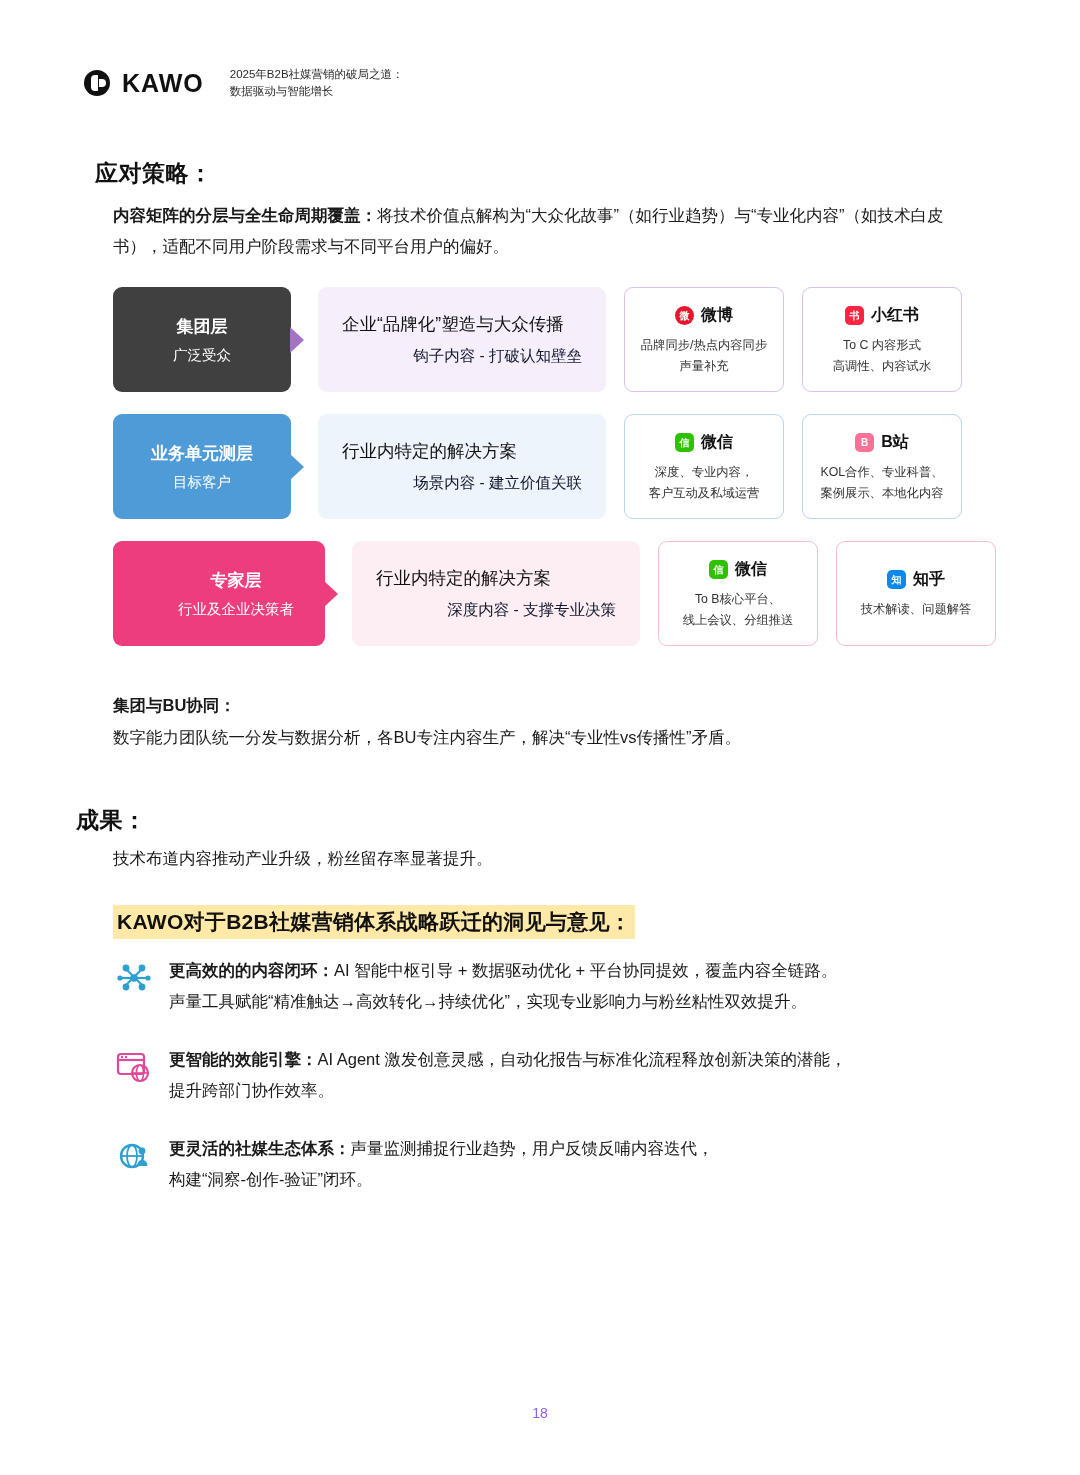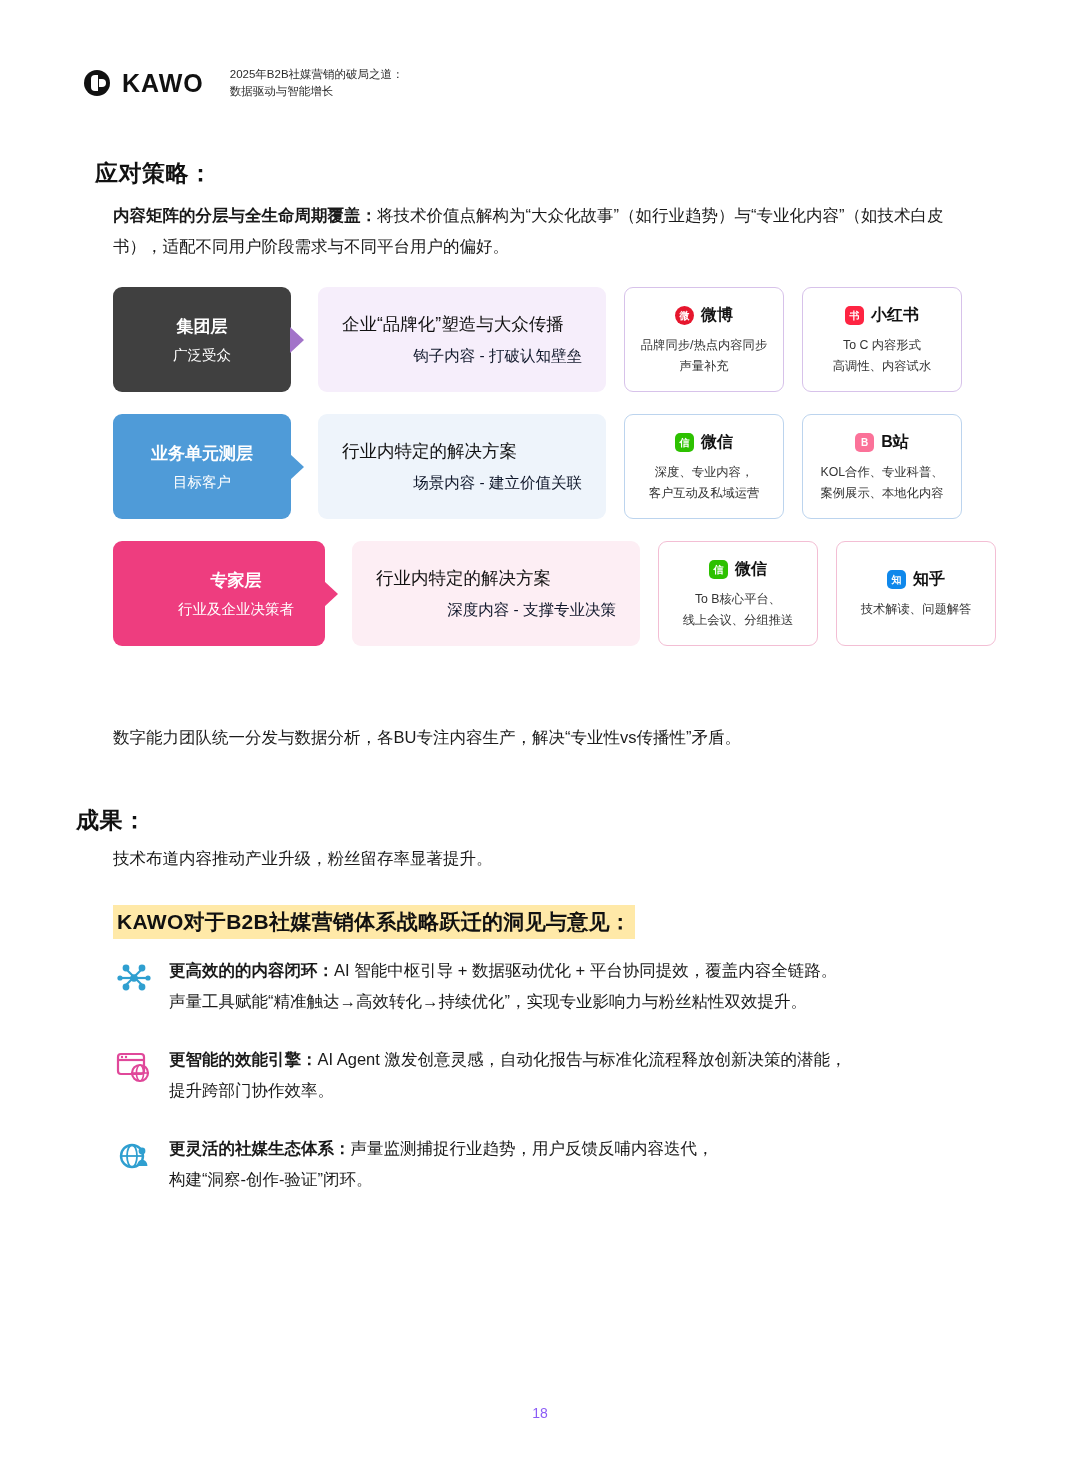--- a/index.html
+++ b/index.html
@@ -345,20 +345,21 @@
           <span class="pic zhihu">知</span>
           <span class="plat-name">知乎</span>
         </div>
         <div class="plat-lines">
           <div>技术解读、问题解答</div>
         </div>
       </div>
     </div>
   </div>
 
+  <div class="para" style="left:113px; top:690px; width:860px; font-weight:700;">集团与BU协同：</div>
   <div class="para" style="left:113px; top:722px; width:860px;">数字能力团队统一分发与数据分析，各BU专注内容生产，解决“专业性vs传播性”矛盾。</div>
 
   <div class="h-section" style="left:76px; top:805px;">成果：</div>
   <div class="para" style="left:113px; top:843px; width:860px;">技术布道内容推动产业升级，粉丝留存率显著提升。</div>
 
   <div class="hl-title">KAWO对于B2B社媒营销体系战略跃迁的洞见与意见：</div>
 
   <div class="bullets">
 
     <div class="bullet">

